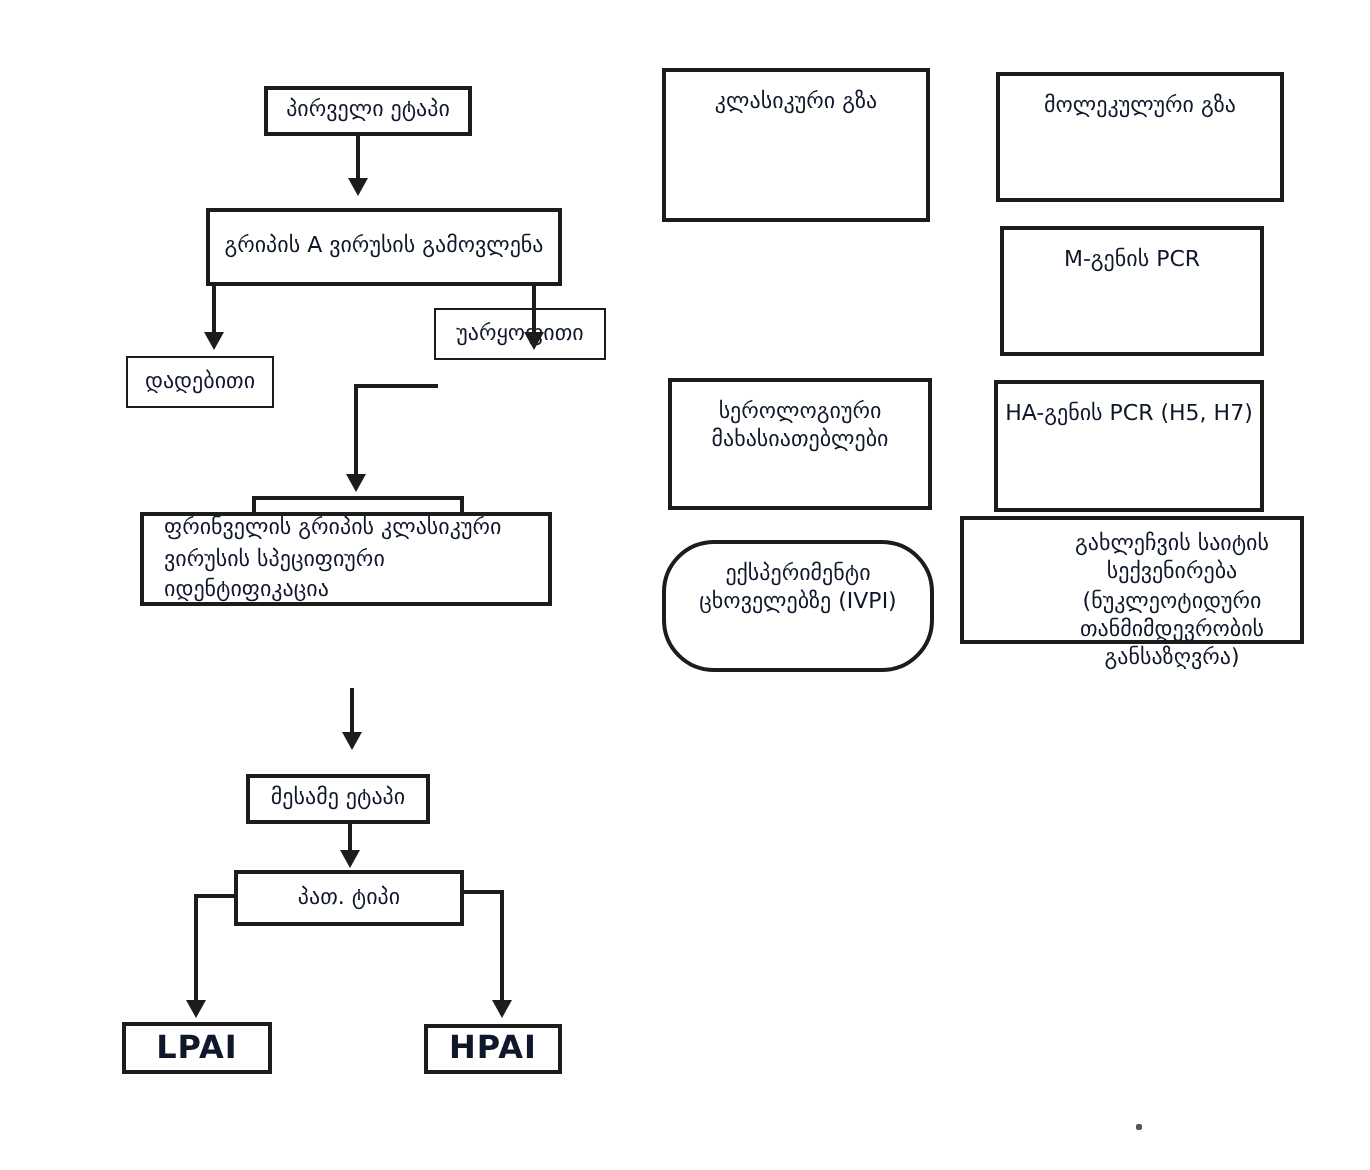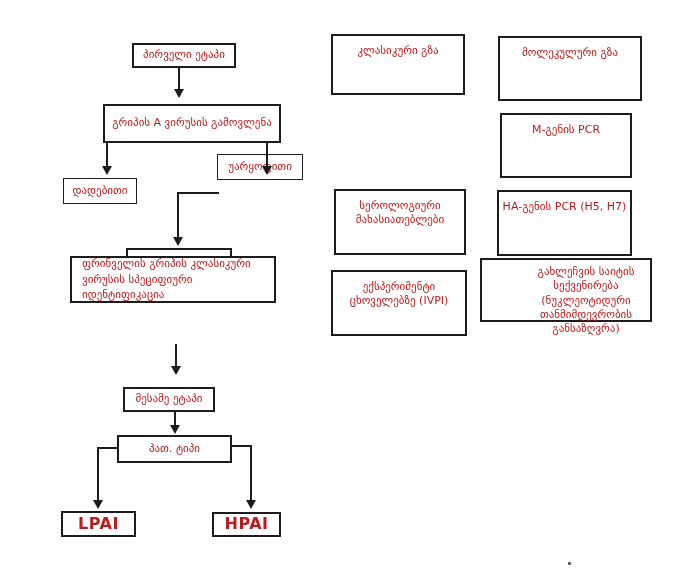--- a/index.html
+++ b/index.html
@@ -1,21 +1,21 @@
 <!DOCTYPE html>
 <html><head>
 <meta charset="utf-8">
 <style>
   html,body{margin:0;padding:0;background:#ffffff;}
   #canvas{
     position:relative;
     width:685px;height:585px;
     background:#ffffff;
     font-family:"DejaVu Sans", sans-serif;
-    color:#b91c1c;
+    color:#0f172a;
     overflow:hidden;
     text-decoration:underline;
   }
   .box{
     position:absolute;
     border:2px solid #1c1c1c;
     background:#ffffff;
     box-sizing:border-box;
     display:flex;
     flex-direction:column;
@@ -121,31 +121,31 @@
   <div class="ah" style="left:246px;top:500px;"></div>
 
   <div class="box" style="left:61px;top:511px;width:75px;height:26px;">
     <span class="caps">LPAI</span>
   </div>
 
   <div class="box" style="left:212px;top:512px;width:69px;height:25px;">
     <span class="caps">HPAI</span>
   </div>
 
-  <div class="box top-align" style="left:331px;top:34px;width:134px;height:61px;">
+  <div class="box top-align" style="left:331px;top:34px;width:134px;height:77px;">
     <span>კლასიკური გზა</span>
   </div>
 
 
   <div class="box top-align" style="left:334px;top:189px;width:132px;height:66px;">
     <span>სეროლოგიური</span>
     <span>მახასიათებლები</span>
   </div>
 
-  <div class="box top-align" style="left:331px;top:270px;width:136px;height:66px;">
+  <div class="box top-align" style="left:331px;top:270px;width:136px;height:66px;border-radius:26px;">
     <span>ექსპერიმენტი</span>
     <span>ცხოველებზე (IVPI)</span>
   </div>
 
   <div class="box top-align" style="left:498px;top:36px;width:144px;height:65px;">
     <span>მოლეკულური გზა</span>
   </div>
 
   <div class="box top-align" style="left:500px;top:113px;width:132px;height:65px;">
     <span>M-გენის PCR</span>

